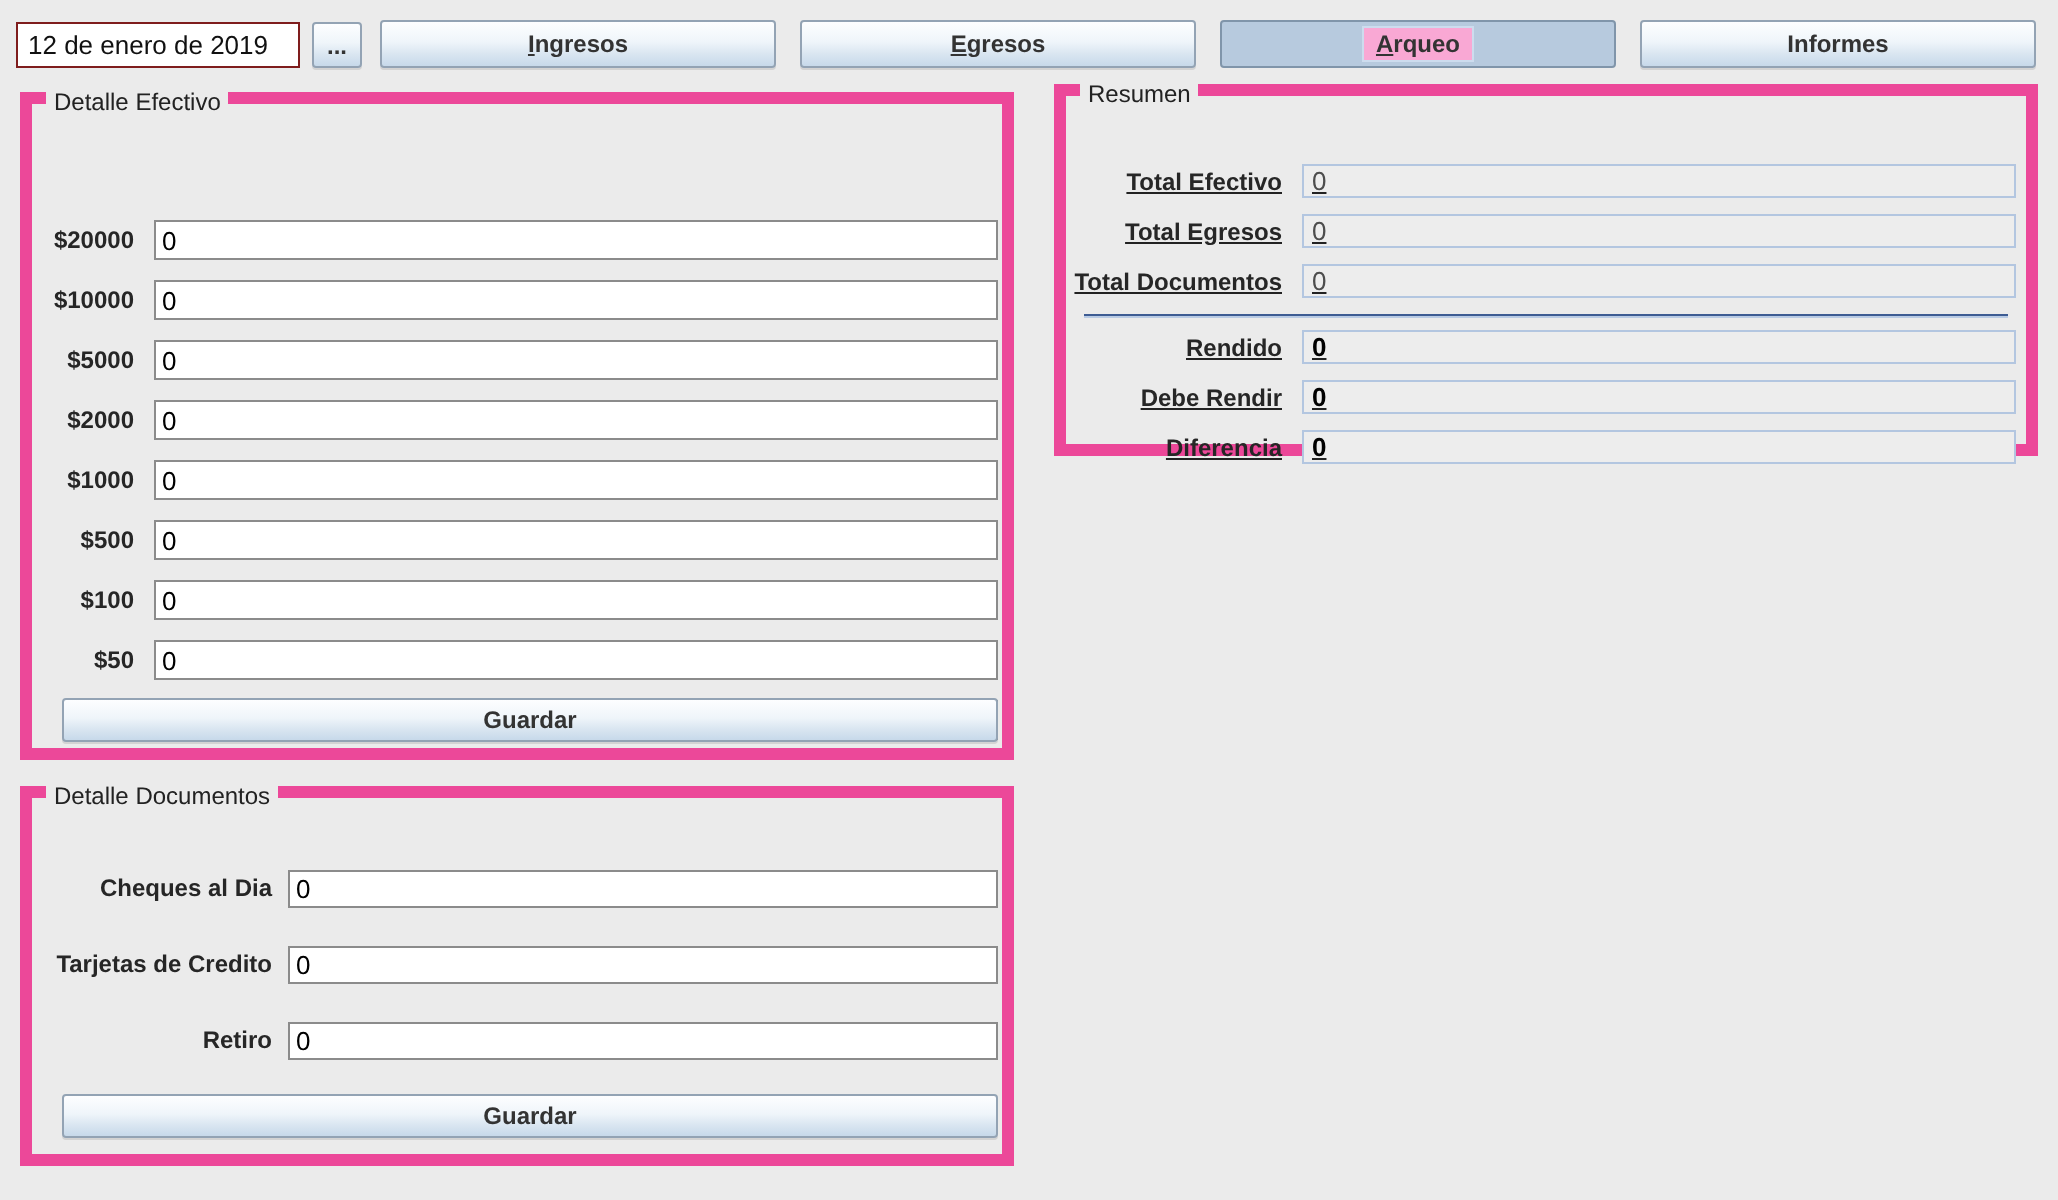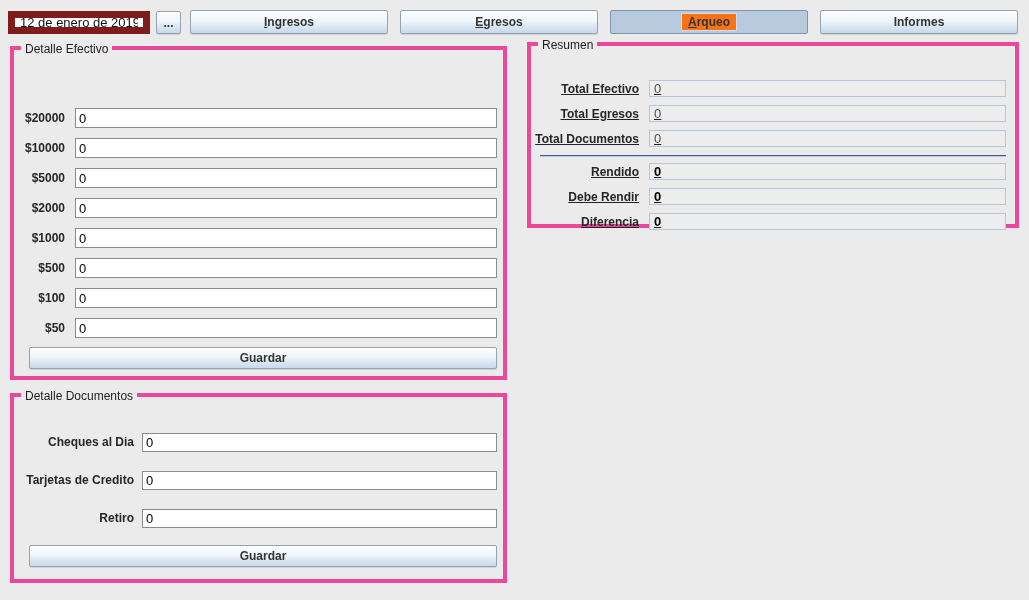--- a/index.html
+++ b/index.html
@@ -7,21 +7,21 @@
   body {
     width:1029px; height:600px; position:relative; overflow:hidden;
     background:#ebebeb;
     font-family:"Liberation Sans", sans-serif;
     font-size:12px; color:#222;
   }
 
   
   .date-input {
     position:absolute; left:8px; top:11px; width:142px; height:23px;
-    border:7px solid #7f1d1d; background:#ffffff; color:#111;
+    border:1px solid #7f1d1d; background:#ffffff; color:#111;
     font-family:"Liberation Sans", sans-serif; font-size:13px; padding:0 5px;
     outline:none;
   }
   .btn {
     border:1px solid #93a3b4; border-radius:2px;
     background:linear-gradient(to bottom,#fdfeff 0%,#eff5fa 45%,#dae6f1 72%,#c7d9ea 100%);
     box-shadow:0 1px 0 rgba(0,0,0,0.10);
     font-family:"Liberation Sans", sans-serif;
     font-size:12px; font-weight:bold; color:#333;
     display:flex; align-items:center; justify-content:center;
@@ -30,25 +30,25 @@
   .dots-btn { position:absolute; left:156px; top:11px; width:25px; height:23px; }
   .nav-btn  { position:absolute; top:10px; width:198px; height:24px;justify-content:center; }
   #btn-ingresos { left:190px; }
   #btn-egresos  { left:400px; }
   #btn-arqueo   { left:610px; }
   #btn-informes { left:820px; }
   .nav-btn.selected {
     background:#b7cade; border-color:#8095aa; box-shadow:none;
   }
   .lbl { padding:1px 6px; border:1px solid transparent; }
-  .nav-btn.selected .lbl { background:#f97316; border:1px solid #cddcee; }
+  .nav-btn.selected .lbl { background:#f9a8d4; border:1px solid #cddcee; }
   u { text-decoration:underline; }
 
   
-  .group { position:absolute; border:4px solid #ec4899; }
+  .group { position:absolute; border:6px solid #ec4899; }
   .group-title {
     position:absolute; top:-8px; left:7px; background:#ebebeb;
     padding:0 4px; font-size:12px; color:#222; white-space:nowrap;
   }
 
   #panel-efectivo   { left:10px;  top:46px;  width:497px; height:334px; }
   #panel-documentos { left:10px;  top:393px; width:497px; height:190px; }
   #panel-resumen    { left:527px; top:42px;  width:492px; height:186px; }
 
   

